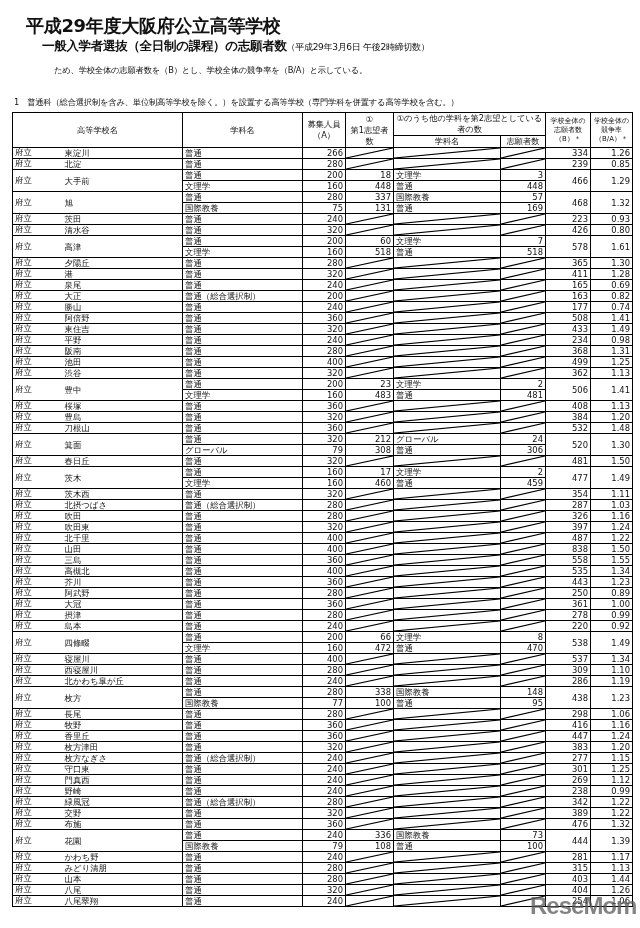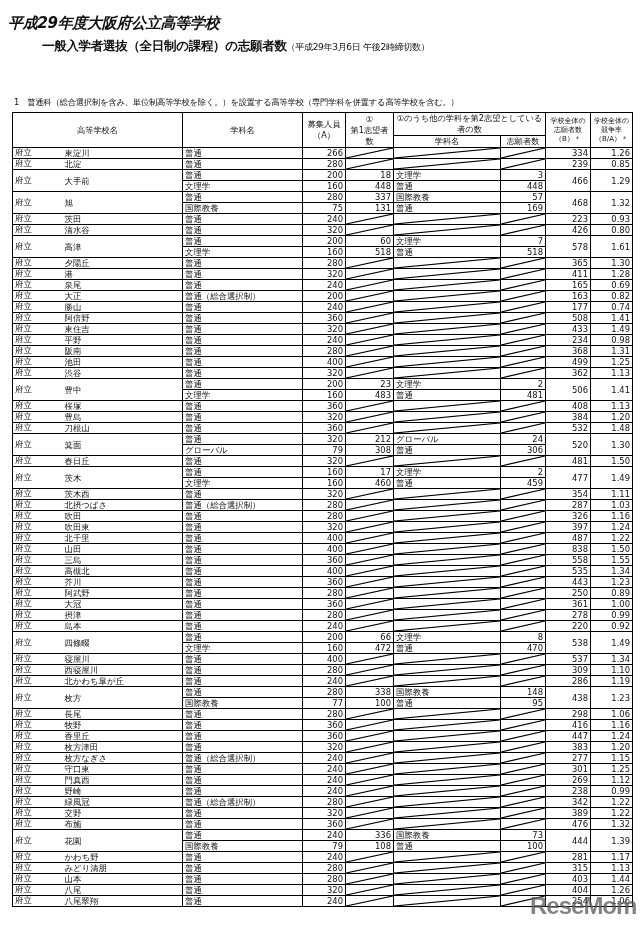--- a/index.html
+++ b/index.html
@@ -1,17 +1,17 @@
 <!DOCTYPE html>
 <html><head>
 <meta charset="utf-8">
 <style>
   html,body{margin:0;padding:0;background:#fff;}
   body{width:640px;height:928px;overflow:hidden;position:relative;font-family:"DejaVu Sans",sans-serif;color:#111;}
-  .title1{position:absolute;left:8px;top:14px;font-size:15px;font-weight:bold;letter-spacing:-0.3px;font-style:italic;}
+  .title1{position:absolute;left:26px;top:14px;font-size:18px;font-weight:bold;letter-spacing:-0.3px;}
   .title2{position:absolute;left:14px;top:38px;font-size:12.5px;font-weight:bold;letter-spacing:-0.3px;margin-left:28px;}
   .title2 .sub{font-size:9px;font-weight:normal;}
   .note{position:absolute;left:14px;top:64px;font-size:8.3px;line-height:12px;width:620px;letter-spacing:-0.2px;}
   .note .l2{padding-left:40px;}
   .section{position:absolute;left:14px;top:97px;font-size:8.3px;letter-spacing:-0.2px;}
   table{position:absolute;left:12px;top:112px;border-collapse:collapse;font-size:8.4px;table-layout:fixed;width:620px;}
   td,th{border:1px solid #000;padding:0 2px;height:10px;line-height:10px;white-space:nowrap;overflow:hidden;font-weight:normal;}
   th{font-size:8.2px;line-height:11px;text-align:center;vertical-align:middle;}
   th.small{font-size:7px;line-height:9px;}
   td.pref{border-right:none;width:30px;font-family:Liberation Serif, serif;}
@@ -20,20 +20,21 @@
   td.slash{position:relative;}
   td.slash svg{position:absolute;left:0;top:0;width:100%;height:100%;}
   .watermark{position:absolute;left:530px;top:892px;font-size:24px;font-weight:bold;color:rgba(90,90,90,0.75);letter-spacing:-1px;font-family:"Liberation Sans",sans-serif;}
 </style>
 </head>
 <body>
 
 <div class="title1">平成29年度大阪府公立高等学校</div>
 <div class="title2"><span>一般入学者選抜（全日制の課程）の志願者数</span><span class="sub">（平成29年3月6日 午後2時締切数）</span></div>
 <div class="note">
+  <div class="l2">ため、学校全体の志願者数を（B）とし、学校全体の競争率を（B/A）と示している。</div>
 </div>
 <div class="section">1　普通科（総合選択制を含み、単位制高等学校を除く。）を設置する高等学校（専門学科を併置する高等学校を含む。）</div>
 
 <table>
   <colgroup>
     <col style="width:30px">
       <col style="width:140px">
       <col style="width:120px">
       <col style="width:43px">
       <col style="width:48px">

